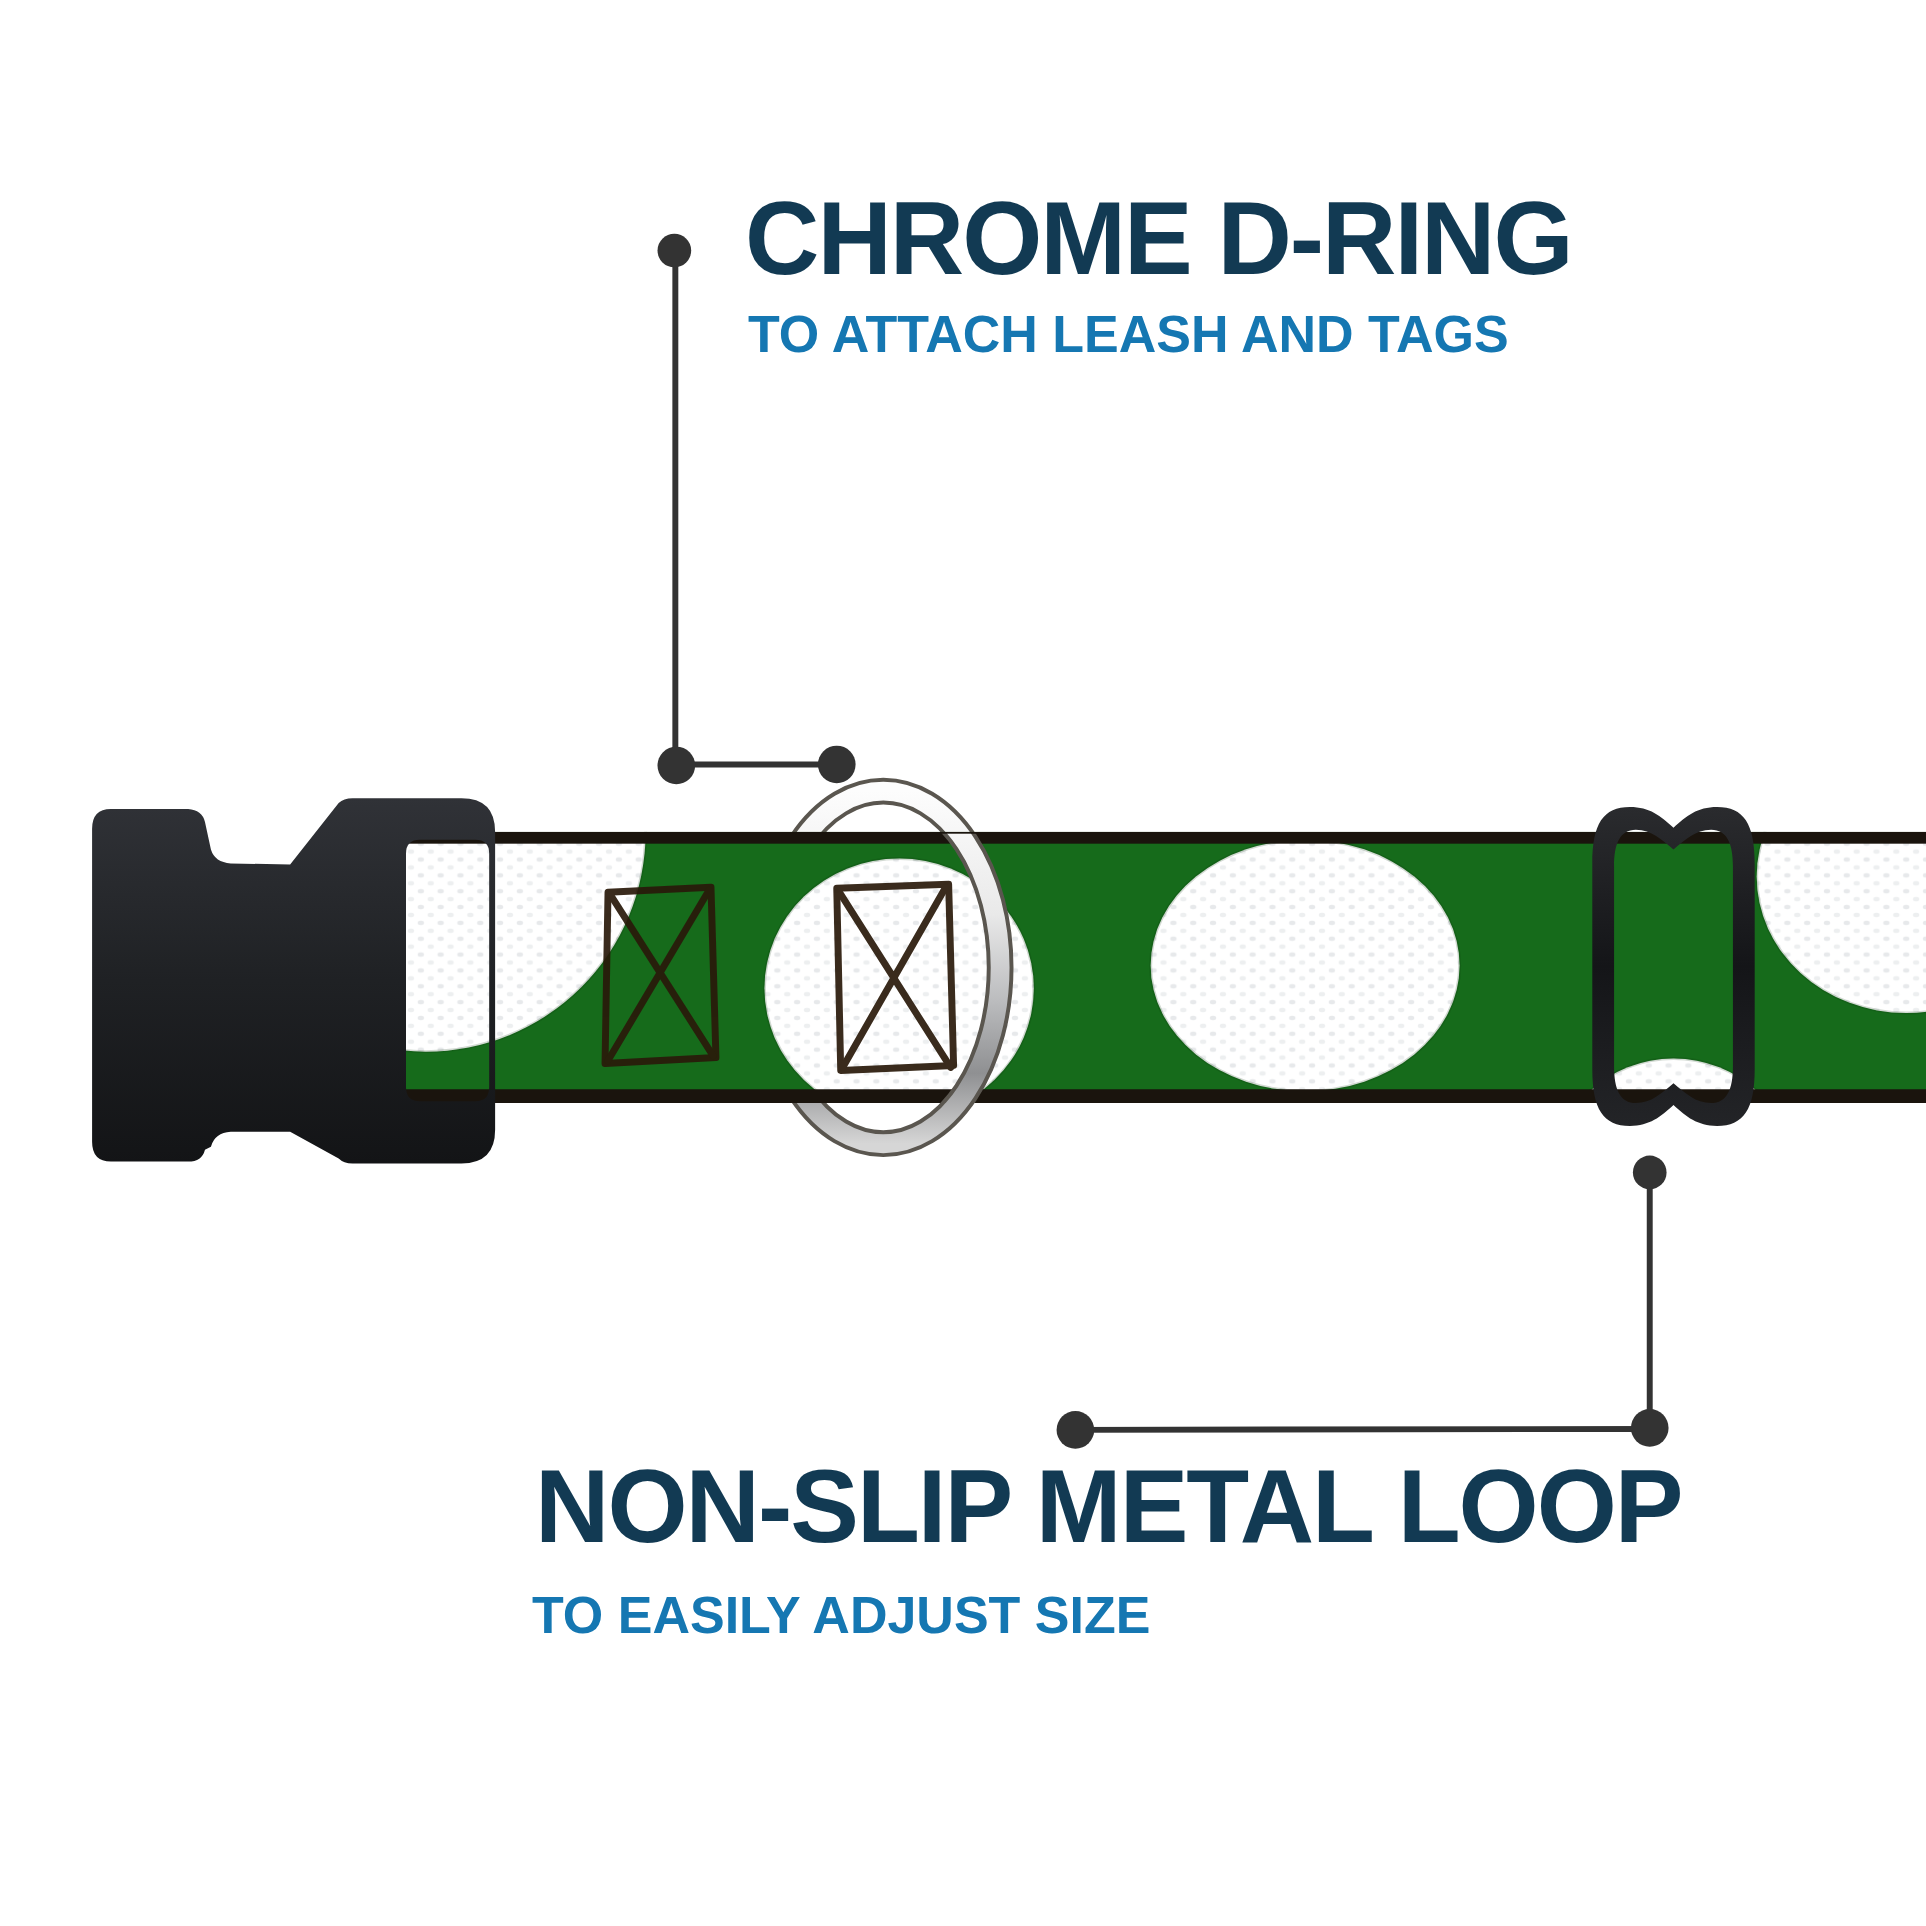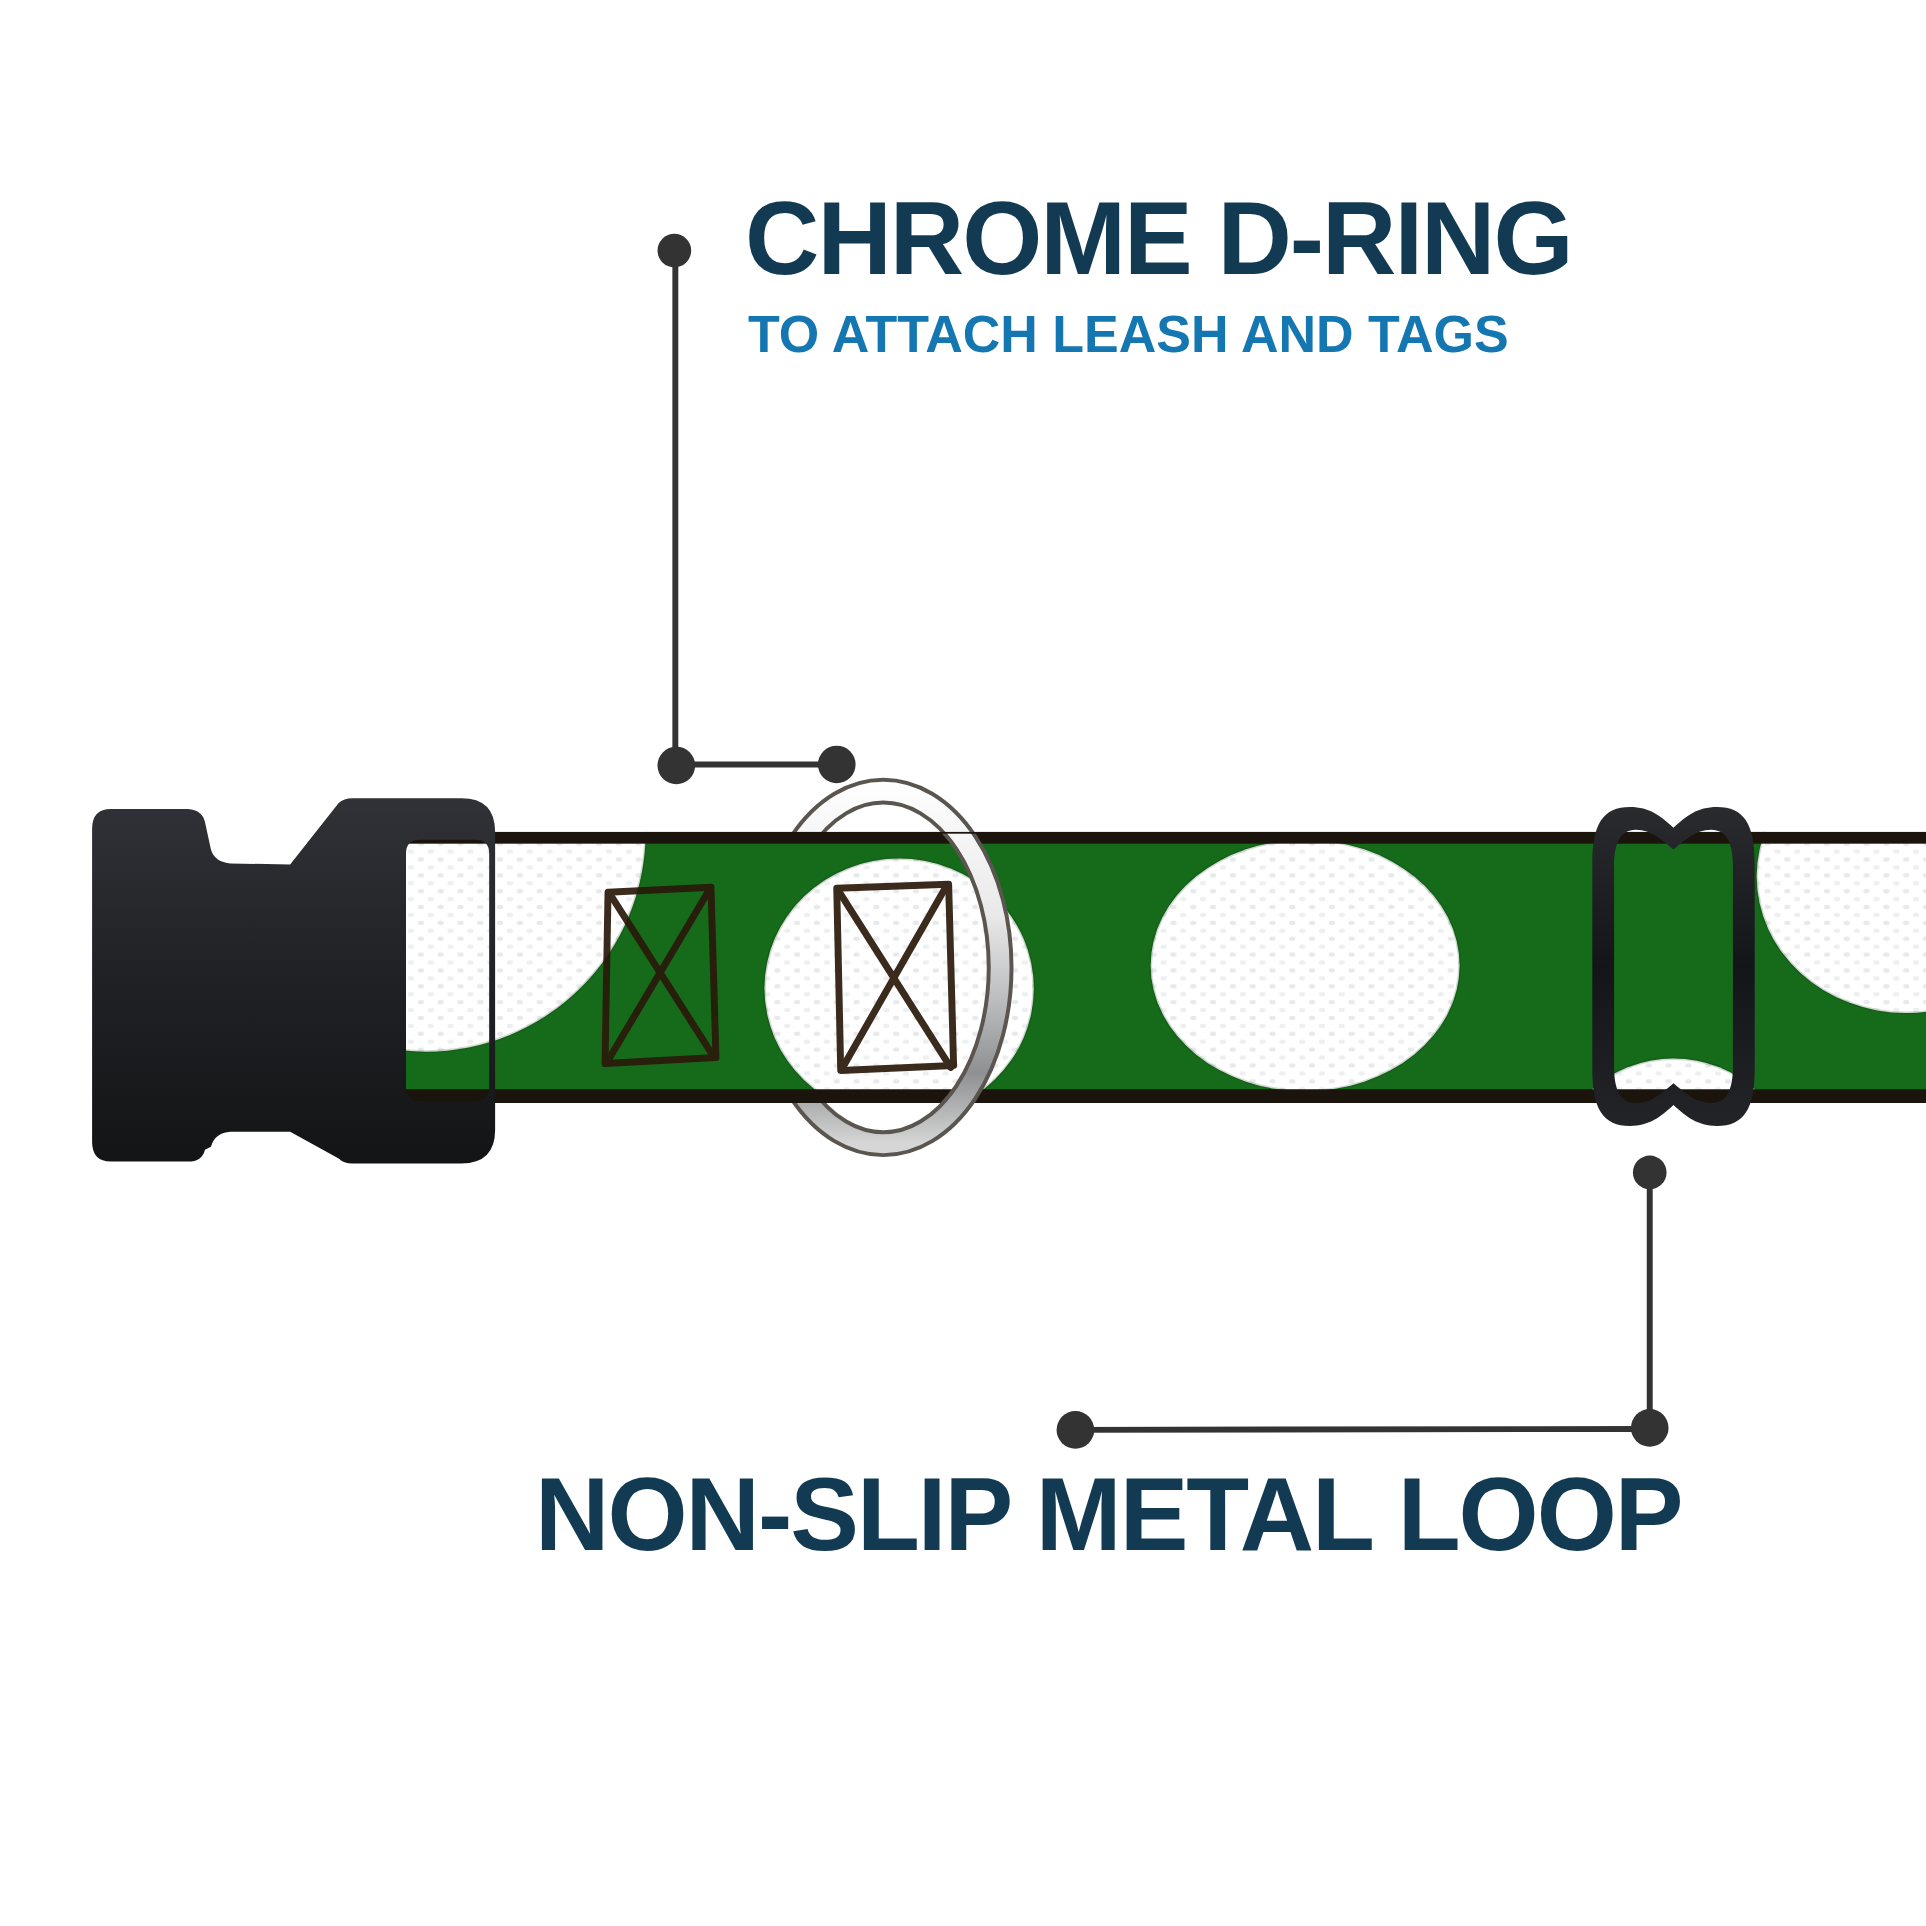--- a/index.html
+++ b/index.html
@@ -25,21 +25,21 @@
     font-weight:bold;font-size:103px;letter-spacing:-2px;
     color:var(--title-color);
   }
   .callout-subtitle{
     position:absolute;white-space:nowrap;line-height:1;
     font-weight:bold;font-size:52px;letter-spacing:0px;
     color:var(--subtitle-color);
   }
   #top-title{left:745px;top:187px;}
   #top-subtitle{left:748px;top:308px;}
-  #bottom-title{left:535px;top:1455px;margin-top:8px;}
+  #bottom-title{left:535px;top:1455px;}
   #bottom-subtitle{left:532px;top:1589px;}
 </style>
 </head>
 <body>
 
 <div class="stage">
 
   <svg width="1927" height="1927" viewBox="0 0 1946 1946">
     <defs>
       <linearGradient id="gradChrome" x1="0" y1="0" x2="0" y2="1">
@@ -135,14 +135,15 @@
       <circle cx="1666" cy="1184" r="17" stroke="none"></circle>
       <circle cx="1666" cy="1442" r="19" stroke="none"></circle>
       <circle cx="1086" cy="1444" r="19" stroke="none"></circle>
     </g>
   </svg>
 
   <div id="top-title" class="callout-title">CHROME D-RING</div>
   <div id="top-subtitle" class="callout-subtitle">TO ATTACH LEASH AND TAGS</div>
 
   <div id="bottom-title" class="callout-title">NON-SLIP METAL LOOP</div>
+  <div id="bottom-subtitle" class="callout-subtitle">TO EASILY ADJUST SIZE</div>
 </div>
 
 
 </body></html>

